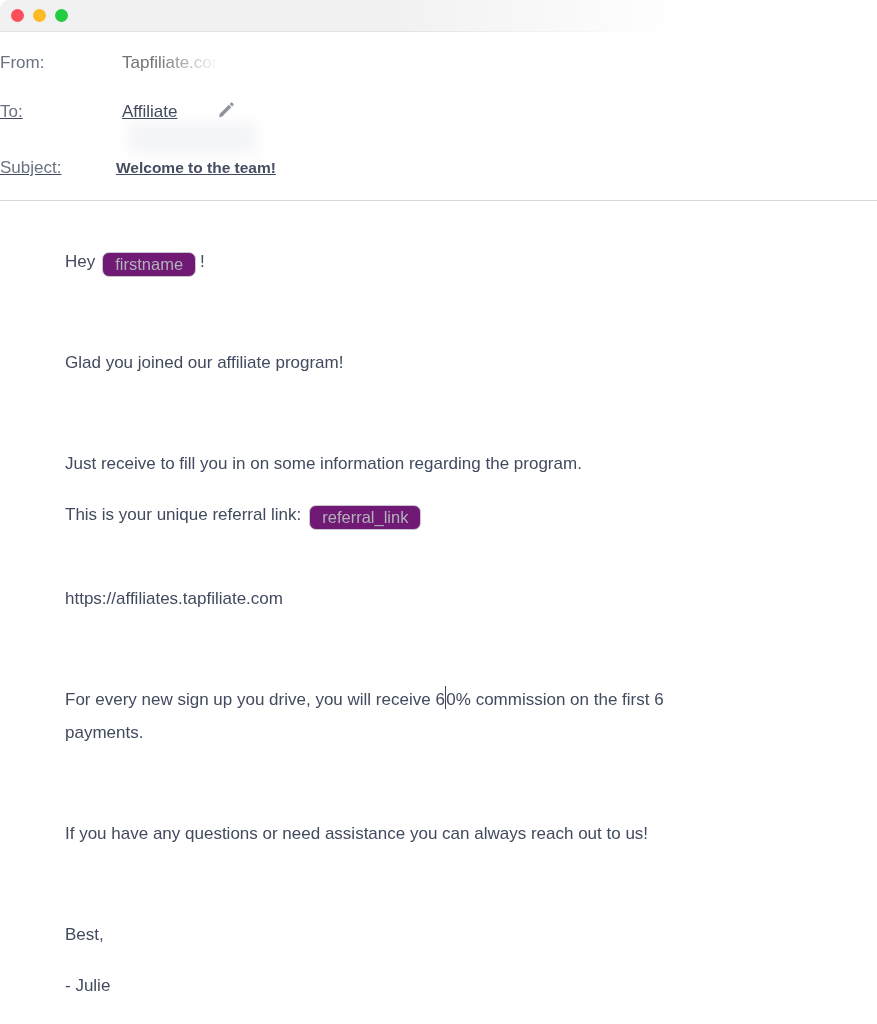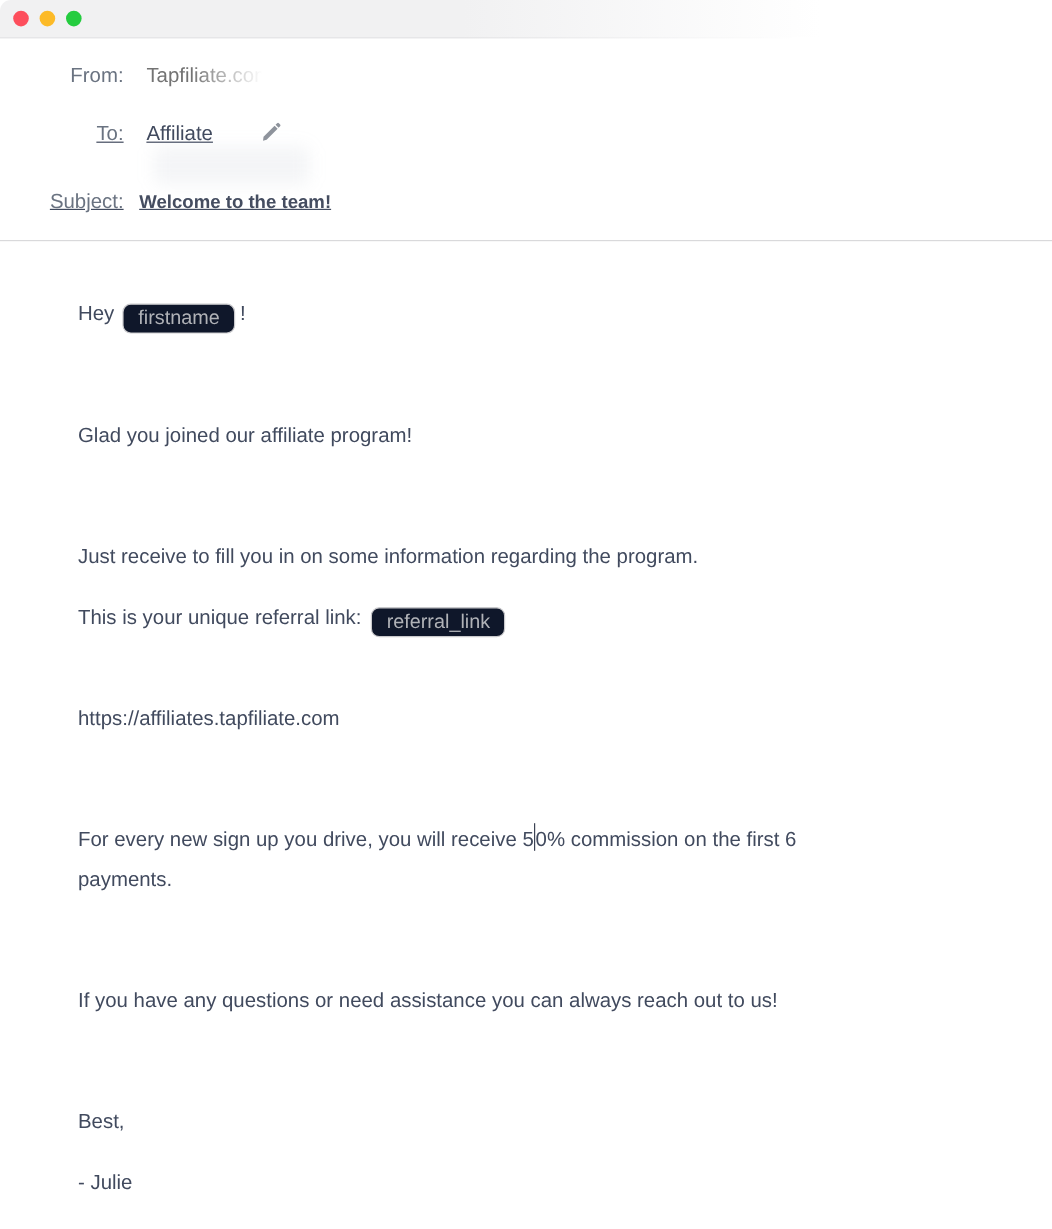--- a/index.html
+++ b/index.html
@@ -32,21 +32,21 @@
   }
   .traffic { width: 13px; height: 13px; border-radius: 50%; margin-right: 9px; border: none; padding: 0; cursor: default; }
 
   
   .mail-header { padding-top: 22px; }
   .hrow { display: flex; align-items: baseline; }
   .hrow + .hrow { margin-top: 27px; text-decoration: underline; }
   .hrow.subject-row { margin-top: 34px; }
   .hlabel {
     width: 103px;
-    text-align: right;
+    text-align: left;
     font-size: 17px;
     color: #6a7381;
     flex: 0 0 103px;
   }
   .hvalue { margin-left: 19px; font-size: 17px; color: #414a5e; }
   .hvalue.bold { font-weight: normal; color: #737373; }
   .subject-value { margin-left: 13px; font-size: 15.5px; font-weight: bold; color: #454d60; }
 
   .fade-right { position: relative; display: inline-block; white-space: nowrap; }
   .fade-right::after {
@@ -85,21 +85,21 @@
     font-size: 17px;
     line-height: 33px;
     color: #414a5e;
   }
   .email-body p { max-width: 700px; }
   .gap-s { margin-top: 18px; }
   .gap-l { margin-top: 68px; }
 
   .tag-chip {
     display: inline-block;
-    background: #0f172a;
+    background: #701a75;
     border: 1px solid #c9c9cc;
     border-radius: 7px;
     color: #b0b2b7;
     font-size: 16.5px;
     line-height: 23px;
     padding: 0 12px;
     vertical-align: -3px;
     cursor: default;
   }
   .chip-greeting { margin: 0 4px 0 7px; }
@@ -164,21 +164,21 @@
   <p class="gap-s">
     <span>This is your unique referral link:</span><span class="tag-chip chip-referral">referral_link</span>
   </p>
 
   <p class="gap-s">
     <br>
     <span>https://affiliates.tapfiliate.com</span>
   </p>
 
   <p class="gap-l">
-    <span>For every new sign up you drive, you will receive 5</span><span class="caret"></span><span>0% commission on the first 6</span><br>
+    <span>For every new sign up you drive, you will receive 6</span><span class="caret"></span><span>0% commission on the first 6</span><br>
     <span>payments.</span>
   </p>
 
   <p class="gap-l">If you have any questions or need assistance you can always reach out to us!</p>
 
   <p class="gap-l">Best,</p>
 
   <p class="gap-s">- Julie</p>
 
 </div>

